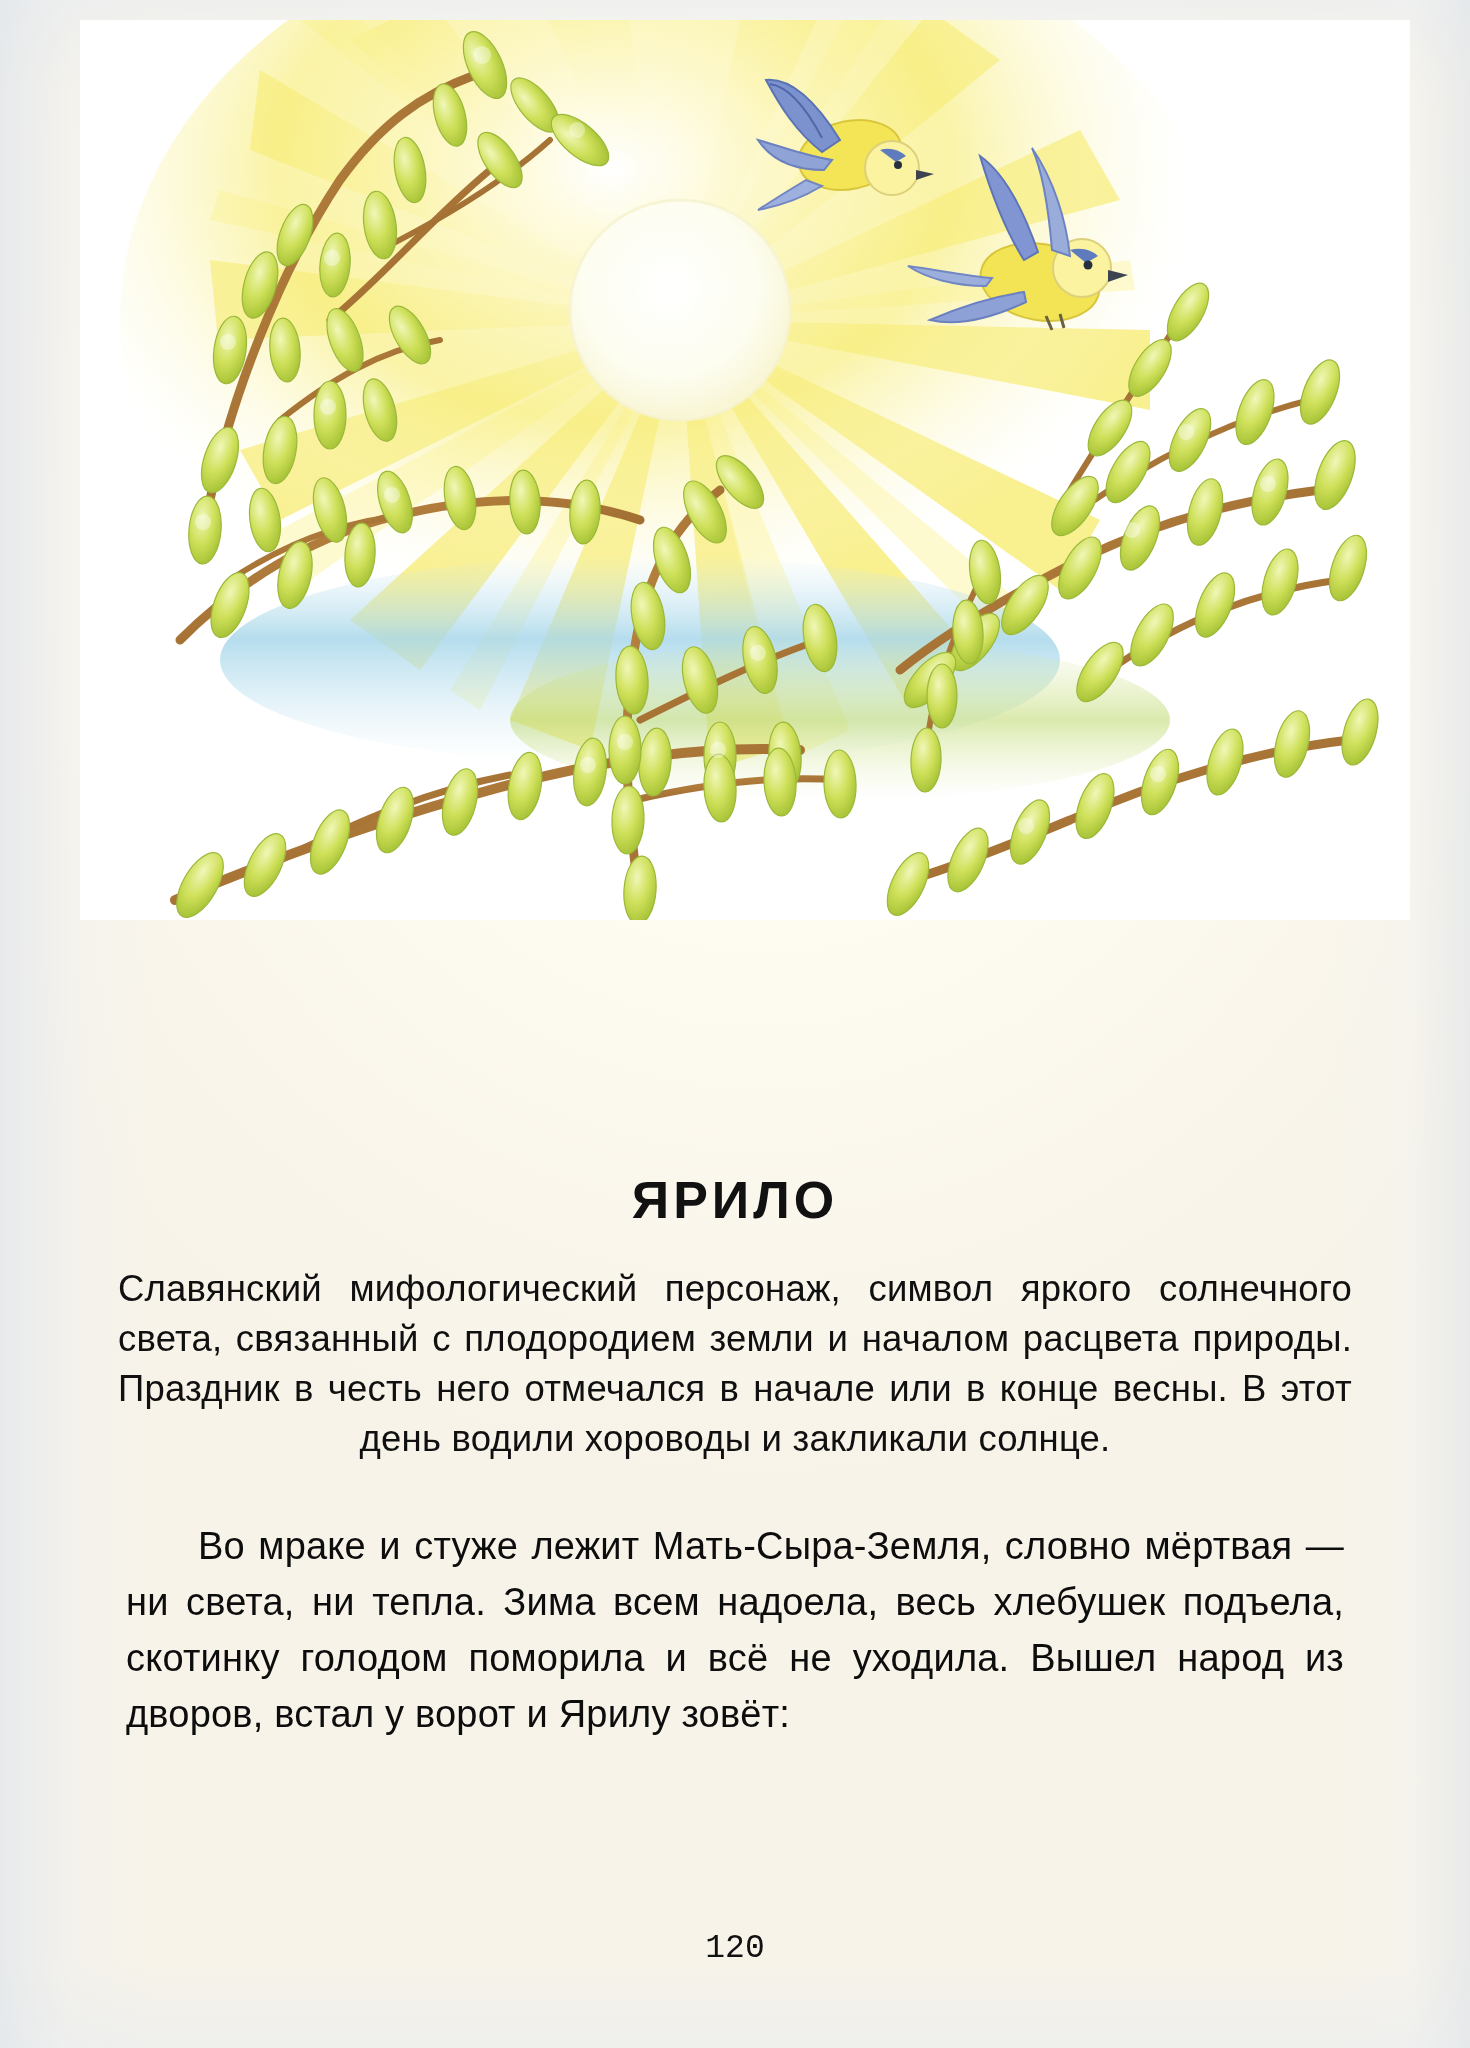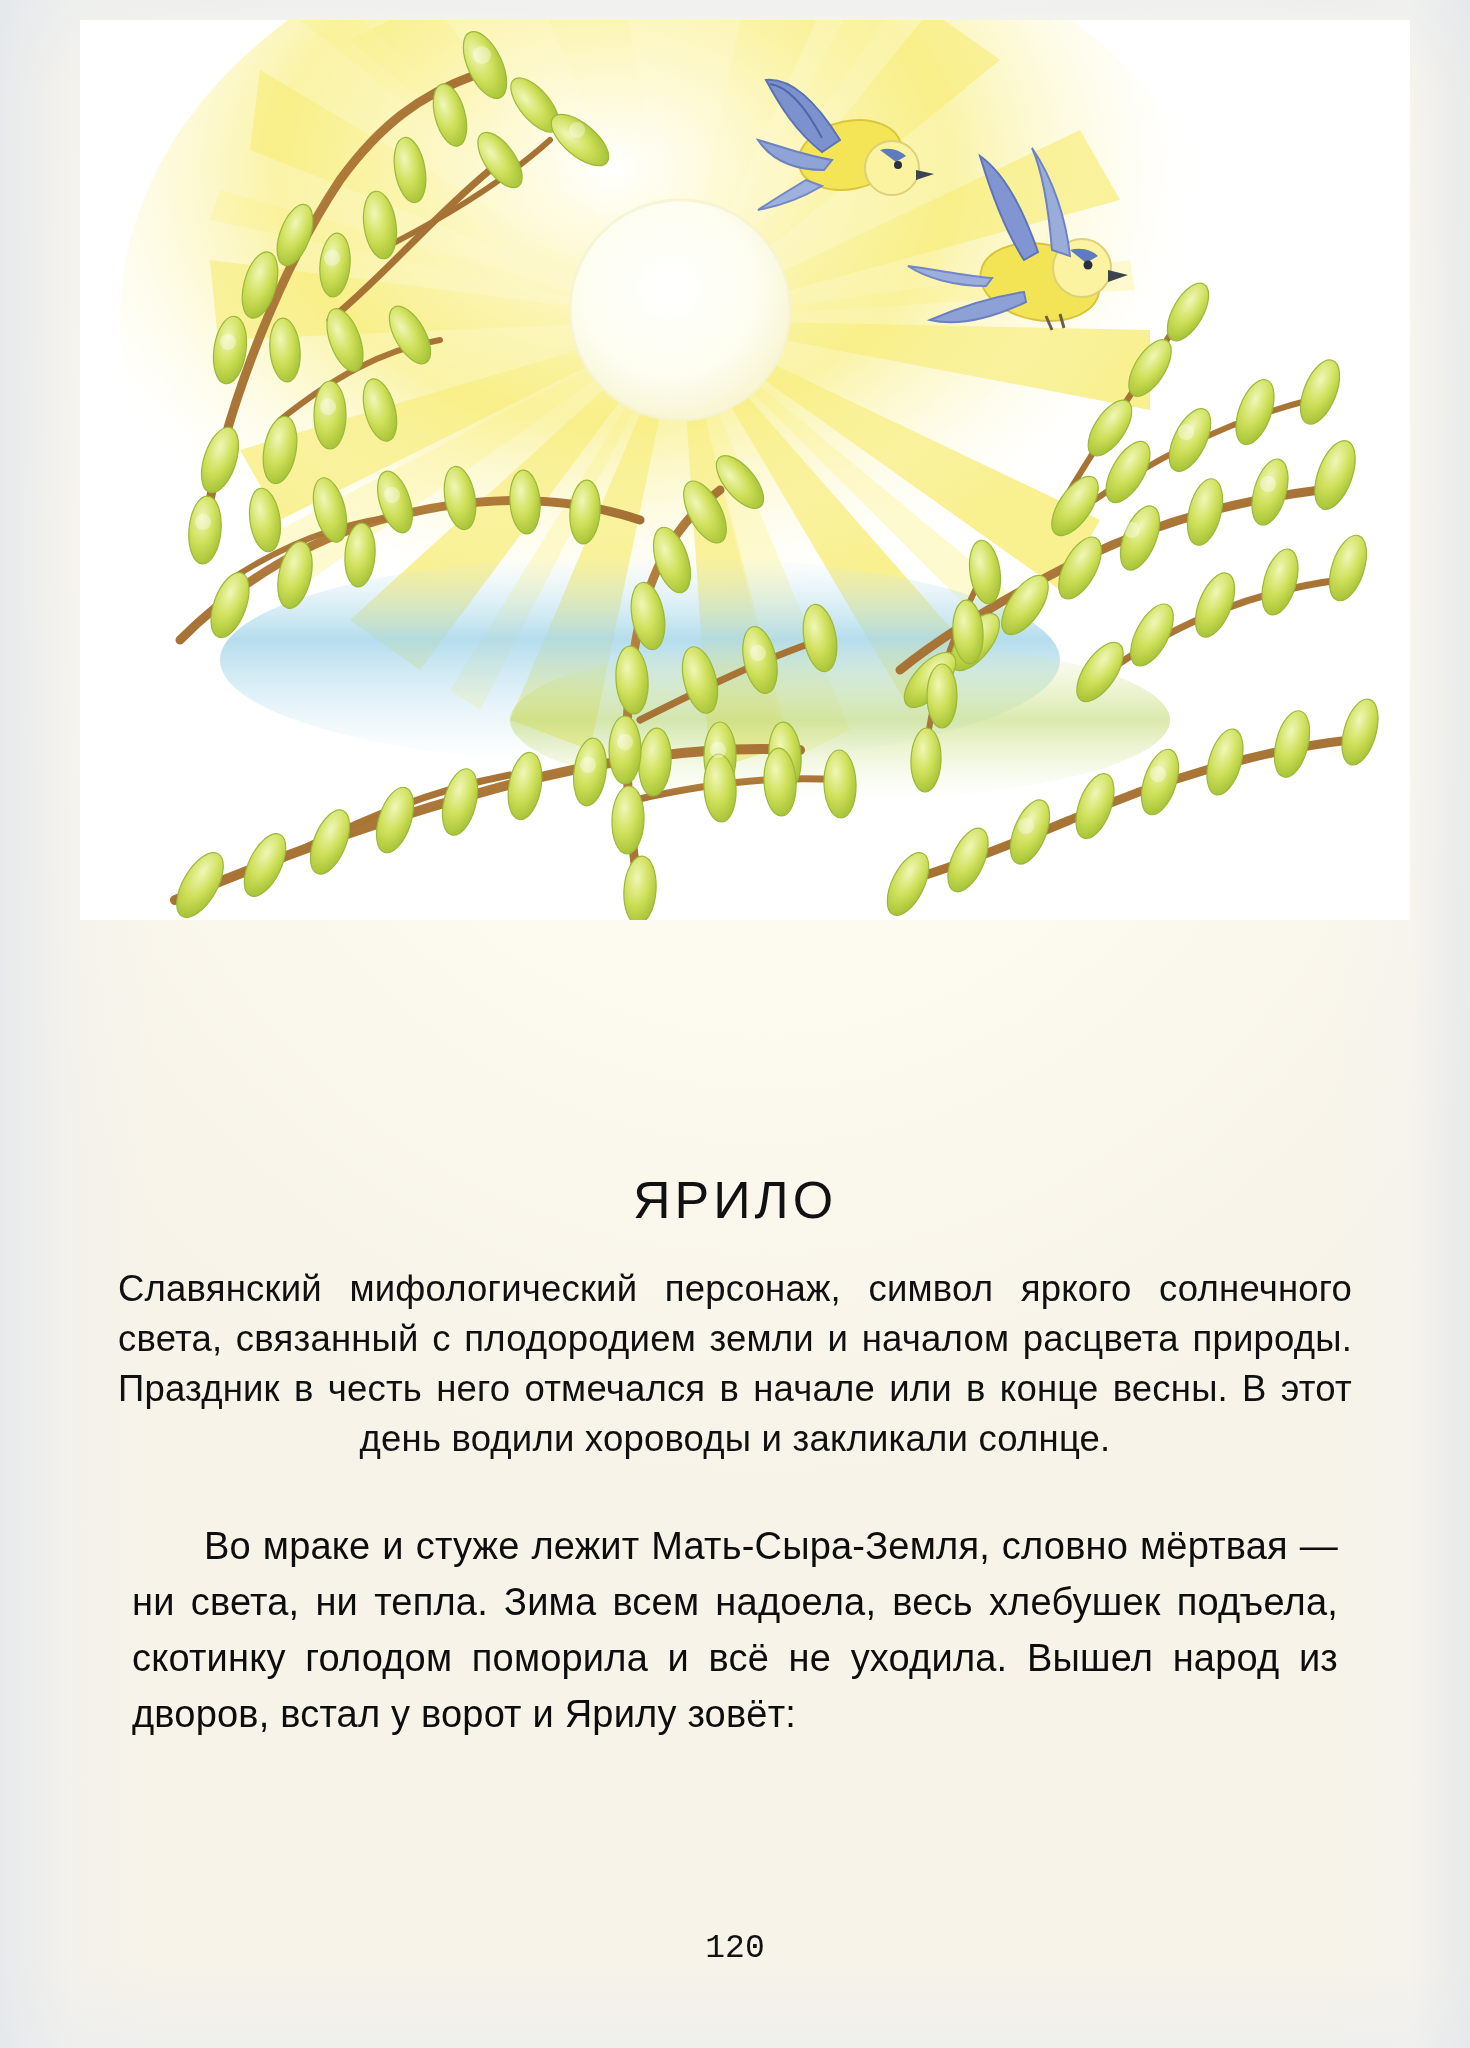--- a/index.html
+++ b/index.html
@@ -69,21 +69,21 @@
   
   .content {
     position: absolute;
     left: 118px;
     top: 1170px;
     width: 1234px;
   }
   .title {
     text-align: center;
     font-size: 52px;
-    font-weight: normal;
+    font-weight: bold;
     letter-spacing: 4px;
     color: #111;
     margin: 0 0 34px 0;
     font-family: "Liberation Sans", sans-serif;
   }
   .lead {
     font-size: 36.5px;
     line-height: 50px;
     font-weight: normal;
     color: #101010;
@@ -92,21 +92,21 @@
     margin: 0 0 54px 0;
     letter-spacing: .2px;
     font-family: "Liberation Sans", sans-serif;
   }
   .body-par {
     font-size: 38px;
     line-height: 56px;
     color: #0d0d0d;
     text-align: justify;
     text-indent: 72px;
-    margin: 14px;
+    margin: 8px;
     letter-spacing: .2px;
     font-family: "Liberation Sans", sans-serif;
   }
   .page-number {
     position: absolute;
     left: 0;
     right: 0;
     top: 1930px;
     text-align: center;
     font-size: 33px;

